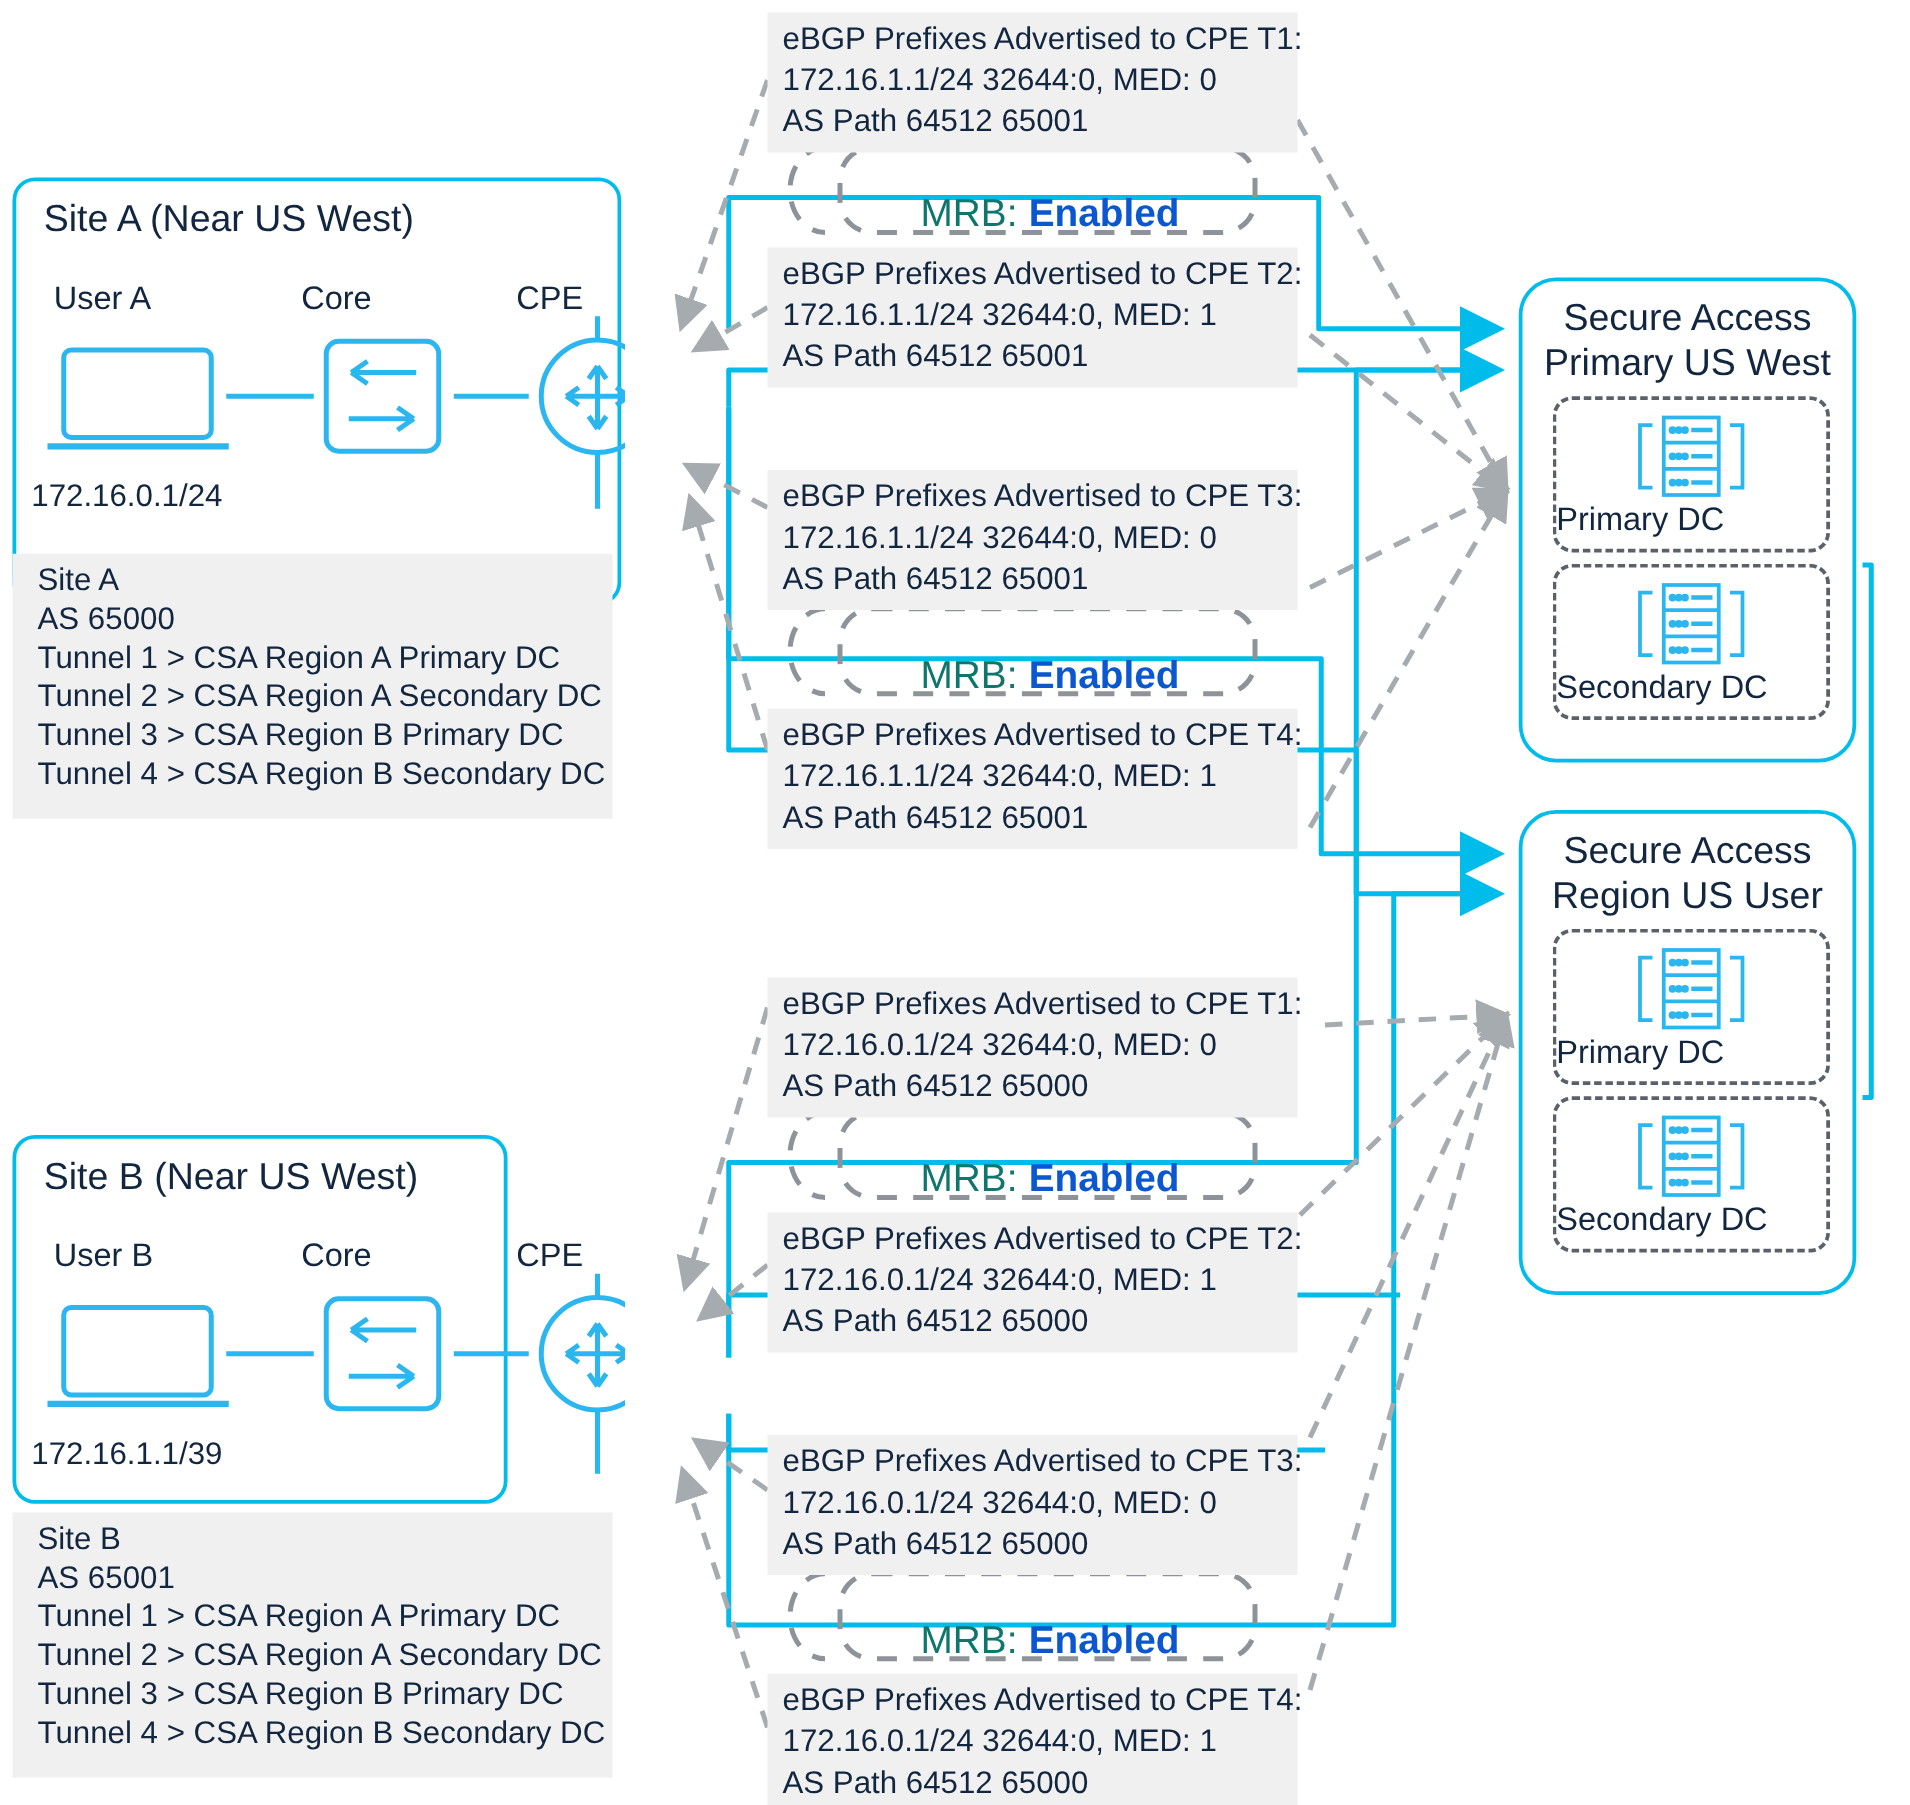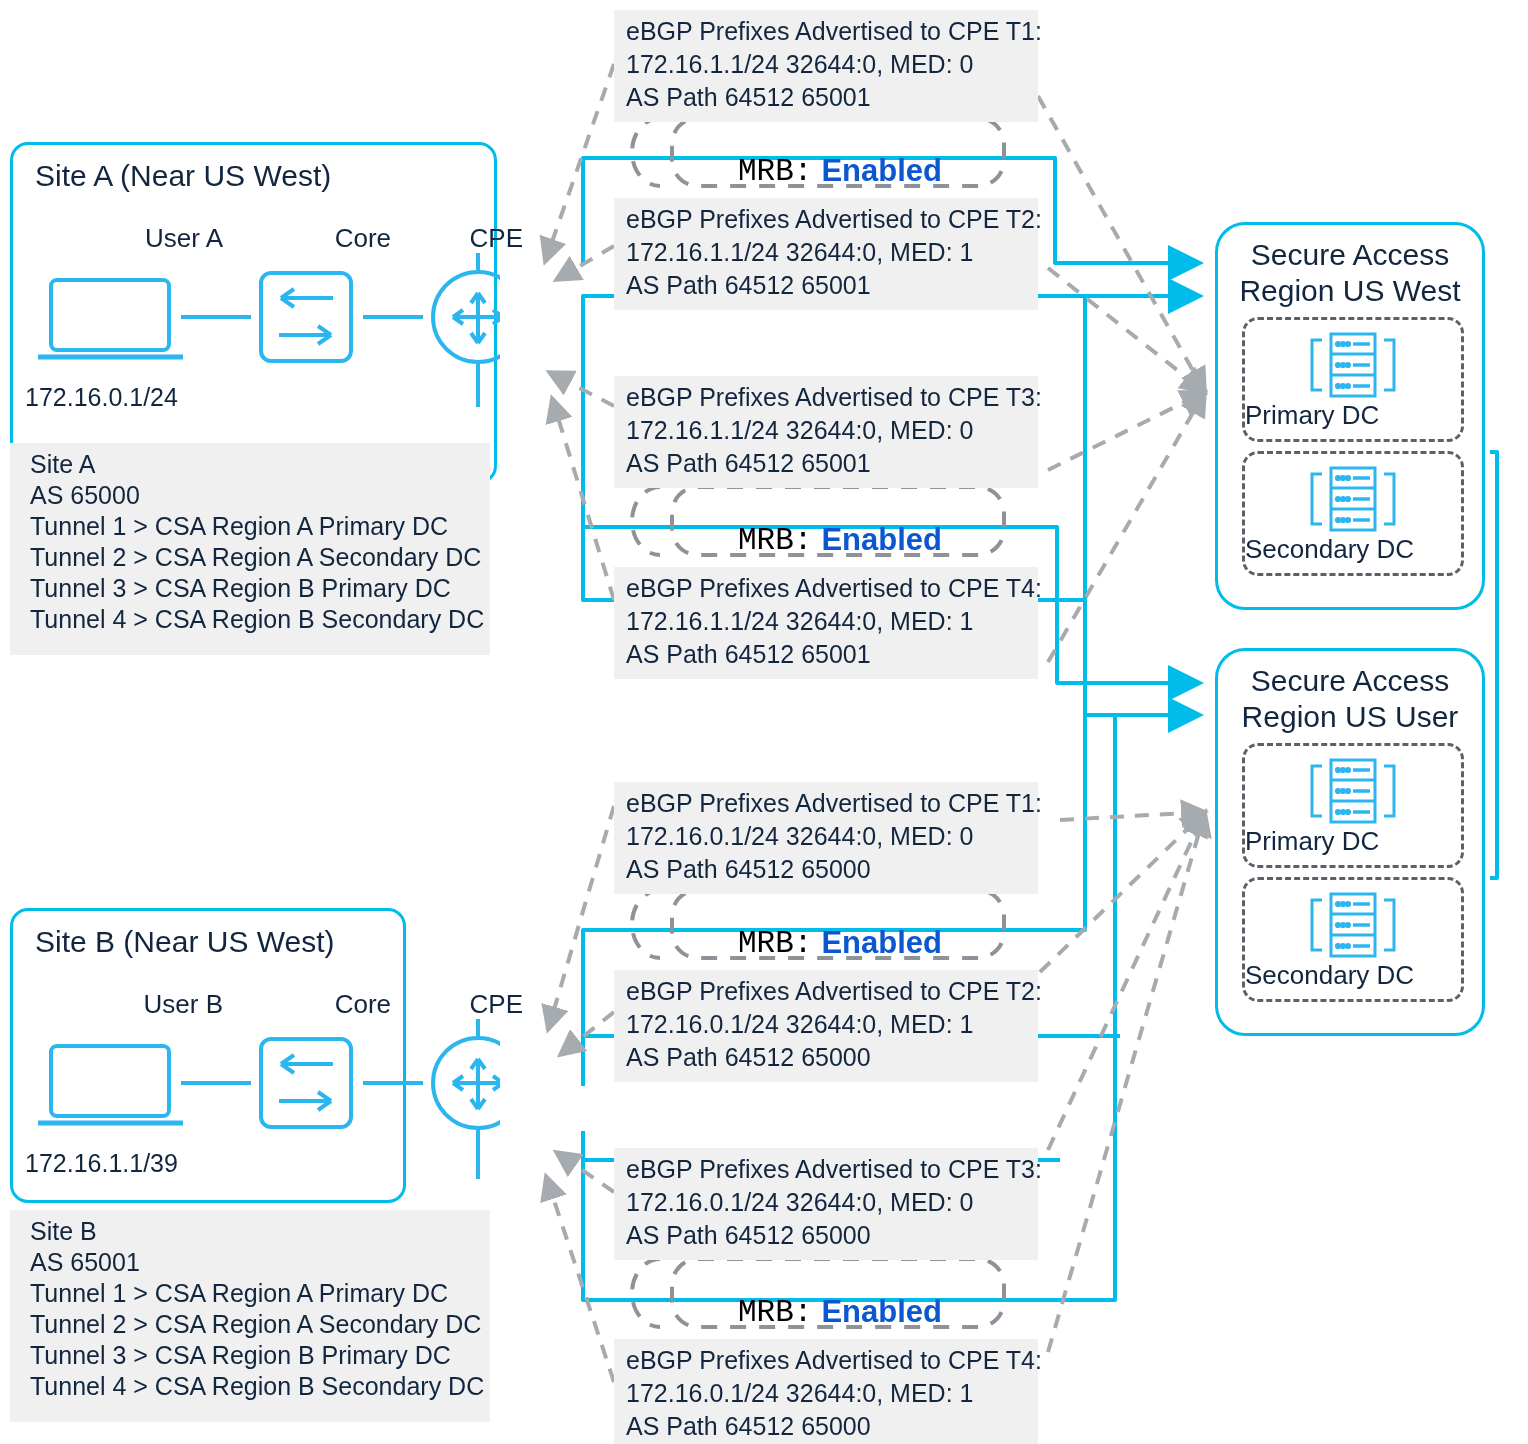--- a/index.html
+++ b/index.html
@@ -4,32 +4,32 @@
 <style>
   html,body{margin:0;padding:0;background:#ffffff;}
   body{width:1528px;height:1444px;position:relative;overflow:hidden;
        font-family:"Liberation Sans","DejaVu Sans",sans-serif;color:#12263f;}
   #canvas{position:absolute;left:0;top:0;width:1528px;height:1444px;}
 
   svg.layer{position:absolute;left:0;top:0;width:1528px;height:1444px;pointer-events:none;}
 
   .site-box{position:absolute;border:3px solid #00bceb;border-radius:18px;background:#fff;box-sizing:border-box;}
   .site-title{position:absolute;left:22px;top:14px;font-size:30px;color:#12263f;white-space:nowrap;}
-  .node-label{position:absolute;font-size:26px;color:#12263f;text-align:right;white-space:nowrap;}
+  .node-label{position:absolute;font-size:26px;color:#12263f;text-align:left;white-space:nowrap;}
   .ipaddr{position:absolute;font-size:25px;color:#12263f;white-space:nowrap;}
 
   .info-box{position:absolute;background:#f0f0f0;padding:6px 10px 20px 20px;box-sizing:border-box;}
   .info-box div{font-size:25px;line-height:31px;color:#12263f;white-space:nowrap;}
 
   .bgp-box{position:absolute;background:#f0f0f0;padding:5px 14px 8px 12px;box-sizing:border-box;}
   .bgp-box div{font-size:25px;line-height:33px;color:#12263f;white-space:nowrap;}
 
   .mrb{position:absolute;display:flex;align-items:center;justify-content:center;
        font-size:31px;white-space:nowrap;}
-  .mrb .k{color:#000000;font-family:Liberation Mono, monospace;}
+  .mrb .k{color:#0f766e;}
   .mrb .v{color:#0b57d0;font-weight:bold;margin-left:9px;}
 
   .region-box{position:absolute;border:3px solid #00bceb;border-radius:30px;background:#fff;box-sizing:border-box;}
   .region-title{position:absolute;left:0;right:0;top:12px;text-align:center;font-size:30px;line-height:36px;color:#12263f;}
   .dc-box{position:absolute;border:3px dashed #5a6169;border-radius:16px;box-sizing:border-box;}
   .dc-label{position:absolute;left:0;right:0;bottom:8px;text-align:left;font-size:26px;color:#12263f;}
 </style>
 </head>
 <body>
 
@@ -217,21 +217,21 @@
     <span class="v">Enabled</span>
   </div>
   <div class="mrb" style="left:660px;top:1291px;width:360px;height:42px;">
     <span class="k">MRB:</span>
     <span class="v">Enabled</span>
   </div>
 
   <div class="region-box" style="left:1215px;top:222px;width:270px;height:388px;">
     <div class="region-title">
       <span>Secure Access</span><br>
-      <span>Region US West</span>
+      <span>Primary US West</span>
     </div>
     <div class="dc-box" style="left:24px;top:92px;width:222px;height:125px;">
       <svg style="position:absolute;left:50%;top:10px;transform:translateX(-50%);width:110px;height:70px;">
         <g fill="none" stroke="#2cb6ef" stroke-width="3">
           <rect x="33" y="4" width="44" height="62"></rect>
           <line x1="33" y1="24" x2="77" y2="24"></line>
             <line x1="33" y1="45" x2="77" y2="45"></line>
           <line x1="55" y1="14" x2="72" y2="14" stroke-width="3.5"></line>
           <line x1="55" y1="35" x2="72" y2="35" stroke-width="3.5"></line>
           <line x1="55" y1="56" x2="72" y2="56" stroke-width="3.5"></line>

